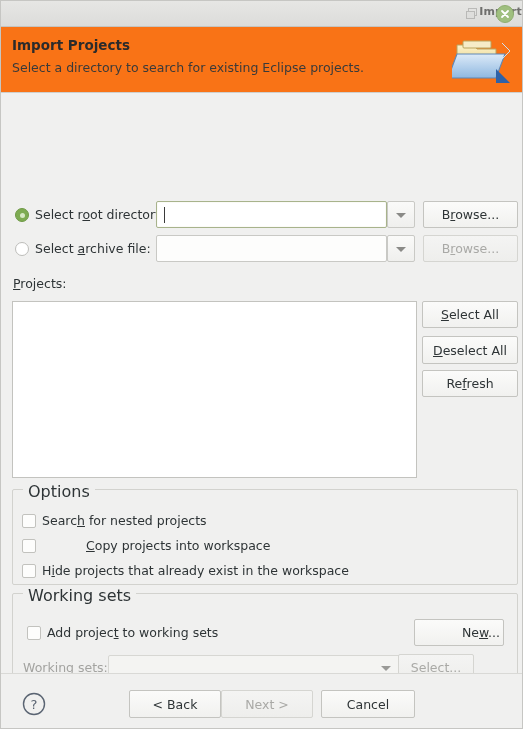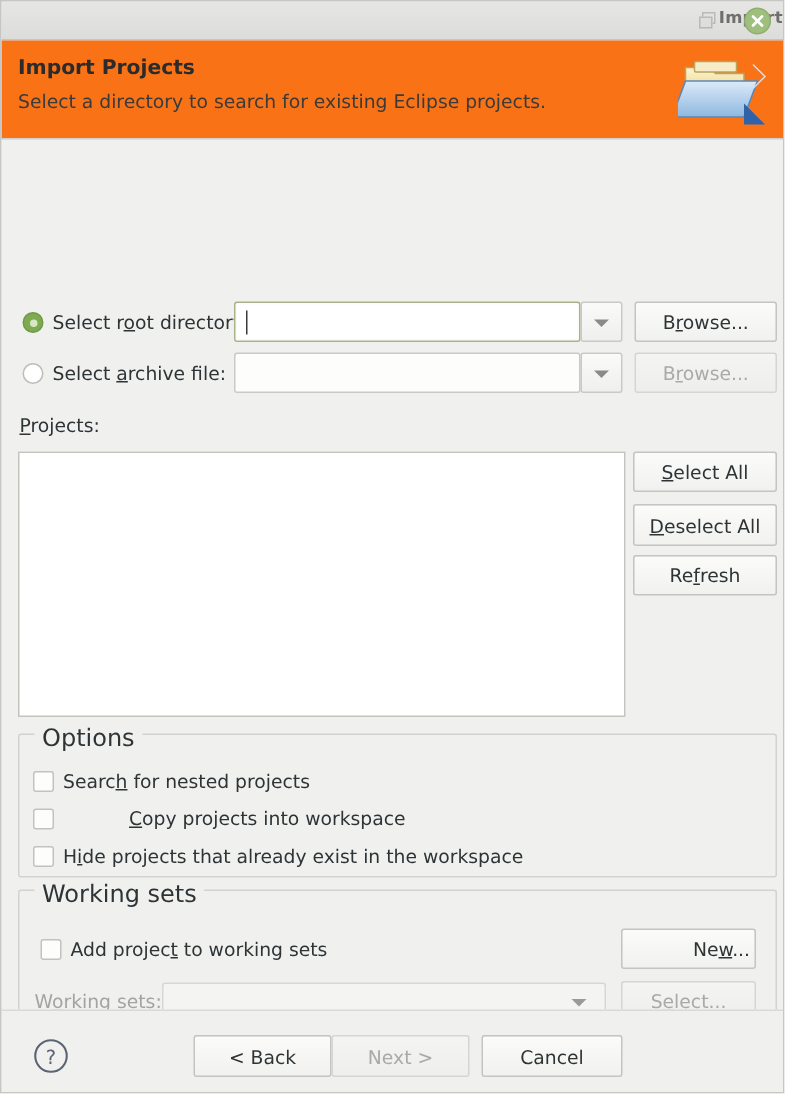--- a/index.html
+++ b/index.html
@@ -357,21 +357,21 @@
 
     <div class="btn" style="left:413px; top:526px; width:90px; height:27px;padding-left:44px;">
         <span><span>Ne</span><span class="mn">w</span><span>...</span></span>
       </div>
 
     <div class="row-label disabled" style="left:22px; top:567px;"><span>W</span><span class="mn">o</span><span>rking sets:</span></div>
 
     <div class="combo-flat" style="left:107px; top:562px; width:296px; height:25px;">
       <span class="tri"></span>
     </div>
-    <div class="btn disabled" style="left:413px; top:561px; width:90px; height:27px;">
+    <div class="btn disabled" style="left:397px; top:561px; width:76px; height:27px;">
         <span><span>S</span><span class="mn">e</span><span>lect...</span></span>
       </div>
 
   </div>
 
   <div class="footer"></div>
 
   <div class="help-icon">
     <svg width="26" height="26" viewBox="0 0 26 26">
       <circle cx="13" cy="13" r="10.5" fill="none" stroke="#5a6472" stroke-width="1.4"></circle>

